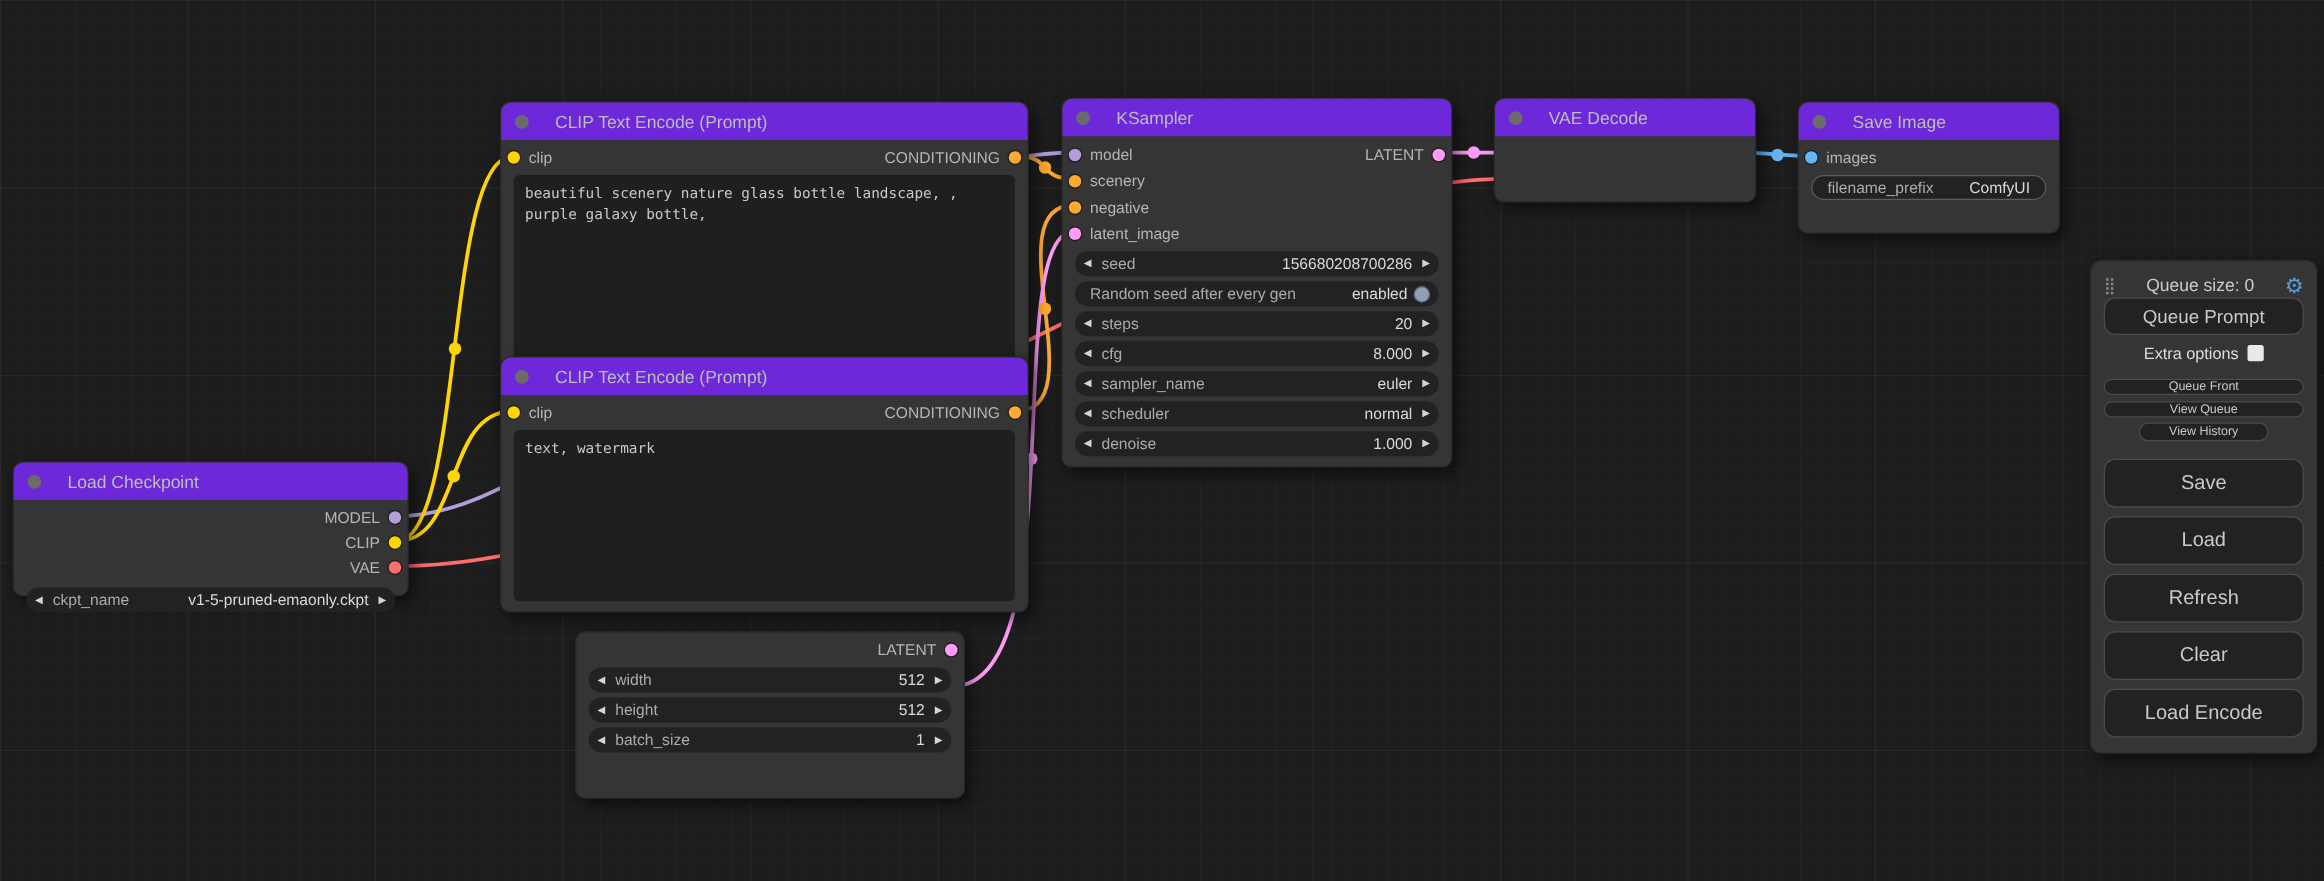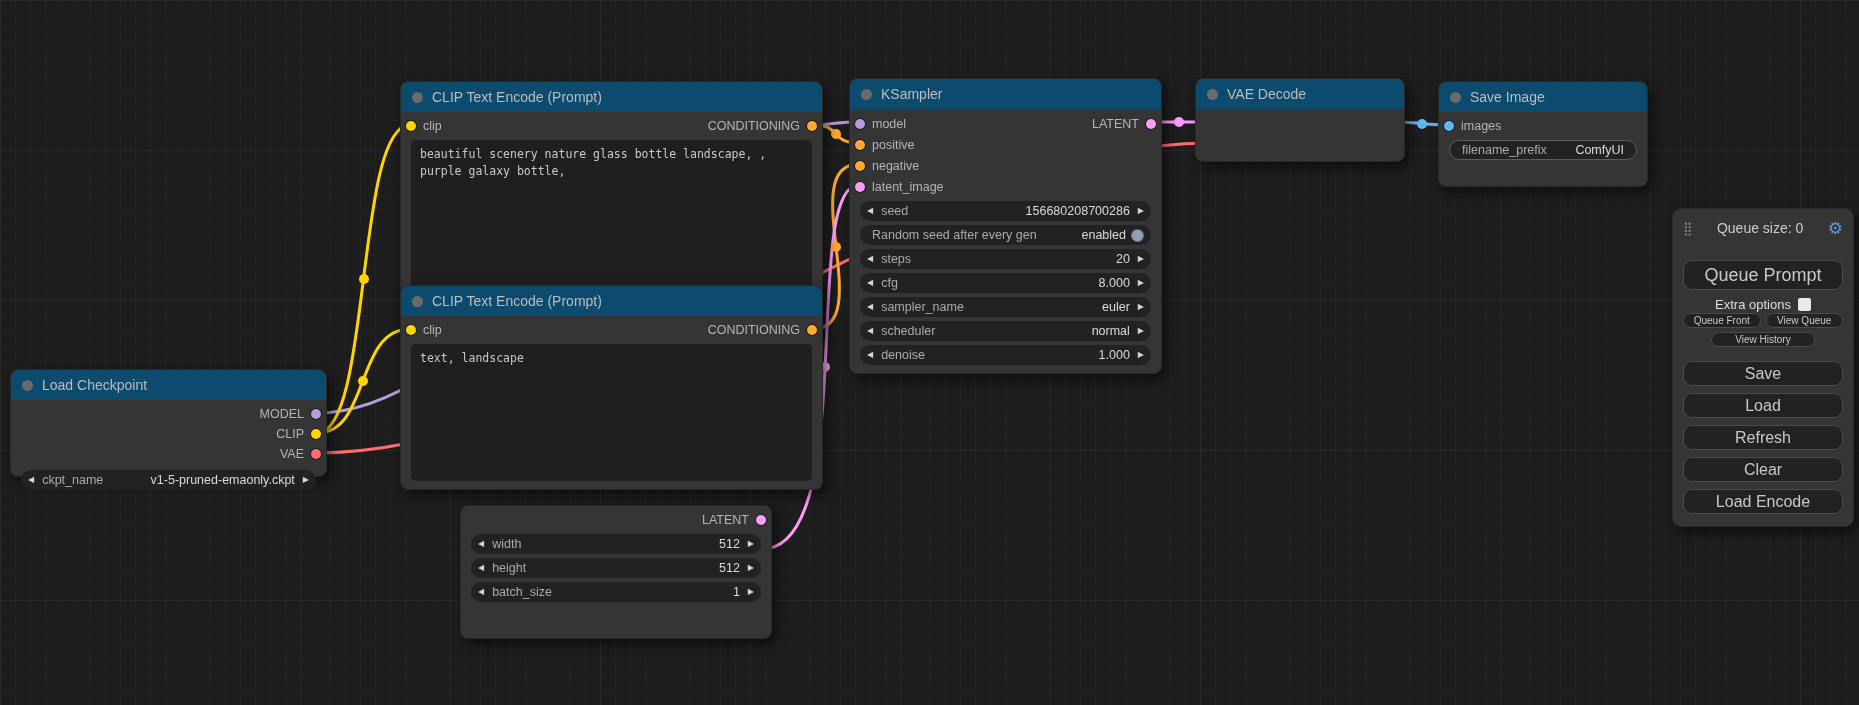--- a/index.html
+++ b/index.html
@@ -17,22 +17,22 @@
   
   .wires{position:absolute;left:0;top:0;z-index:1;}
   .wires path{fill:none;stroke-width:3;stroke-linecap:round;}
   .w-model{stroke:#B39DDB}.w-clip{stroke:#FFD500}.w-vae{stroke:#FF6E6E}
   .w-cond{stroke:#FFA931}.w-latent{stroke:#FF9CF9}.w-image{stroke:#64B5F6}
   .m-model{fill:#B39DDB}.m-clip{fill:#FFD500}.m-vae{fill:#FF6E6E}
   .m-cond{fill:#FFA931}.m-latent{fill:#FF9CF9}.m-image{fill:#64B5F6}
   
   .node{position:absolute;background:#353535;border:1px solid #292929;border-radius:8px;
         box-shadow:4px 5px 12px rgba(0,0,0,.55);z-index:2;box-sizing:border-box;}
-  .ntitle{height:30px;display:flex;align-items:center;gap:9px;padding:0 11px;
-          background:#0c4a6e;border-radius:8px 8px 0 0;color:#bdbdbd;font-size:14px;}
+  .ntitle{height:30px;display:flex;align-items:center;gap:21px;padding:0 11px;
+          background:#6d28d9;border-radius:8px 8px 0 0;color:#bdbdbd;font-size:14px;}
   .tdot{width:11px;height:11px;border-radius:50%;background:#6b6b6b;flex:none;}
   .slots{padding-top:4px;}
   .srow{position:relative;height:20px;display:flex;align-items:center;
         font-size:12.5px;color:#b5b5b5;padding:0 22px;justify-content:center;}
   .srow.h21{height:21px;}
   .inlabel{margin-right:auto;}
   .outlabel{margin-left:auto;}
   .pdot{position:absolute;width:10px;height:10px;border-radius:50%;top:50%;margin-top:-5px;
         box-shadow:0 0 0 1px rgba(0,0,0,.45);}
   .pdot.in{left:5px}.pdot.out{right:5px}
@@ -53,27 +53,27 @@
           line-height:1.5;padding:6px 9px;box-sizing:border-box;white-space:pre-wrap;}
   
   .menu{position:absolute;left:1672px;top:208px;width:182px;background:#353535;
         border:1px solid #2a2a2a;border-radius:9px;box-shadow:4px 5px 12px rgba(0,0,0,.55);
         z-index:3;padding:9px 10px 12px;box-sizing:border-box;color:#cccccc;}
   .menu-head{display:flex;align-items:center;justify-content:space-between;font-size:14px;height:20px;}
   .drag{color:#8a8a8a;font-size:13px;}
   .gear{color:#5b9bd5;font-size:17px;line-height:1;}
   .btn{background:#222;border:1px solid #4b4b4b;border-radius:9px;color:#c9c9c9;
        display:flex;align-items:center;justify-content:center;cursor:pointer;box-sizing:border-box;}
-  .btn.primary{height:30px;font-size:18px;margin-top:22px;}
-  .btn.big{height:25px;font-size:16px;margin-top:7px;}
+  .btn.primary{height:30px;font-size:15px;margin-top:0;}
+  .btn.big{height:39px;font-size:16px;margin-top:7px;}
   .btn.big.first{margin-top:14px;}
   .extra{display:flex;align-items:center;justify-content:center;gap:7px;font-size:13px;
          margin-top:7px;color:#dddddd;}
   .cb{width:13px;height:13px;background:#e9e9e9;border-radius:2px;flex:none;}
-  .minirow{display:flex;gap:5px;margin-top:1px;}
+  .minirow{display:flex;gap:5px;margin-top:13px;flex-direction:column;}
   .btn.mini{height:15px;font-size:10px;flex:1;border-radius:8px;}
   .btn.mini.vh{width:65%;flex:none;margin:4px auto 0;}
 </style>
 </head>
 <body>
 
 <svg class="wires" width="1859" height="705">
   <path class="w-model" d="M317,413 C480,413 640,122 859,122"></path>
   <path class="w-clip" d="M317,433 C372,433 355,125 410,125"></path>
   <path class="w-clip" d="M317,433 C370,433 355,329 410,329"></path>
@@ -143,21 +143,21 @@
     <span>CLIP Text Encode (Prompt)</span>
   </div>
   <div class="slots">
     <div class="srow">
       <span class="pdot in d-clip"></span>
       <span class="inlabel">clip</span>
       <span class="outlabel">CONDITIONING</span>
       <span class="pdot out d-cond"></span>
     </div>
   </div>
-  <div class="prompt" style="top:58px;height:137px">text, landscape</div>
+  <div class="prompt" style="top:58px;height:137px">text, watermark</div>
 </div>
 
 <div class="node" style="left:460px;top:505px;width:312px;height:134px">
   <div class="slots">
     <div class="srow">
       <span class="outlabel">LATENT</span>
       <span class="pdot out d-latent"></span>
     </div>
   </div>
   <div class="widget">
@@ -187,21 +187,21 @@
   </div>
   <div class="slots">
     <div class="srow h21">
       <span class="pdot in d-model"></span>
       <span class="inlabel">model</span>
       <span class="outlabel">LATENT</span>
       <span class="pdot out d-latent"></span>
     </div>
     <div class="srow h21">
       <span class="pdot in d-cond"></span>
-      <span class="inlabel">positive</span>
+      <span class="inlabel">scenery</span>
     </div>
     <div class="srow h21">
       <span class="pdot in d-cond"></span>
       <span class="inlabel">negative</span>
     </div>
     <div class="srow h21">
       <span class="pdot in d-latent"></span>
       <span class="inlabel">latent_image</span>
     </div>
   </div>

